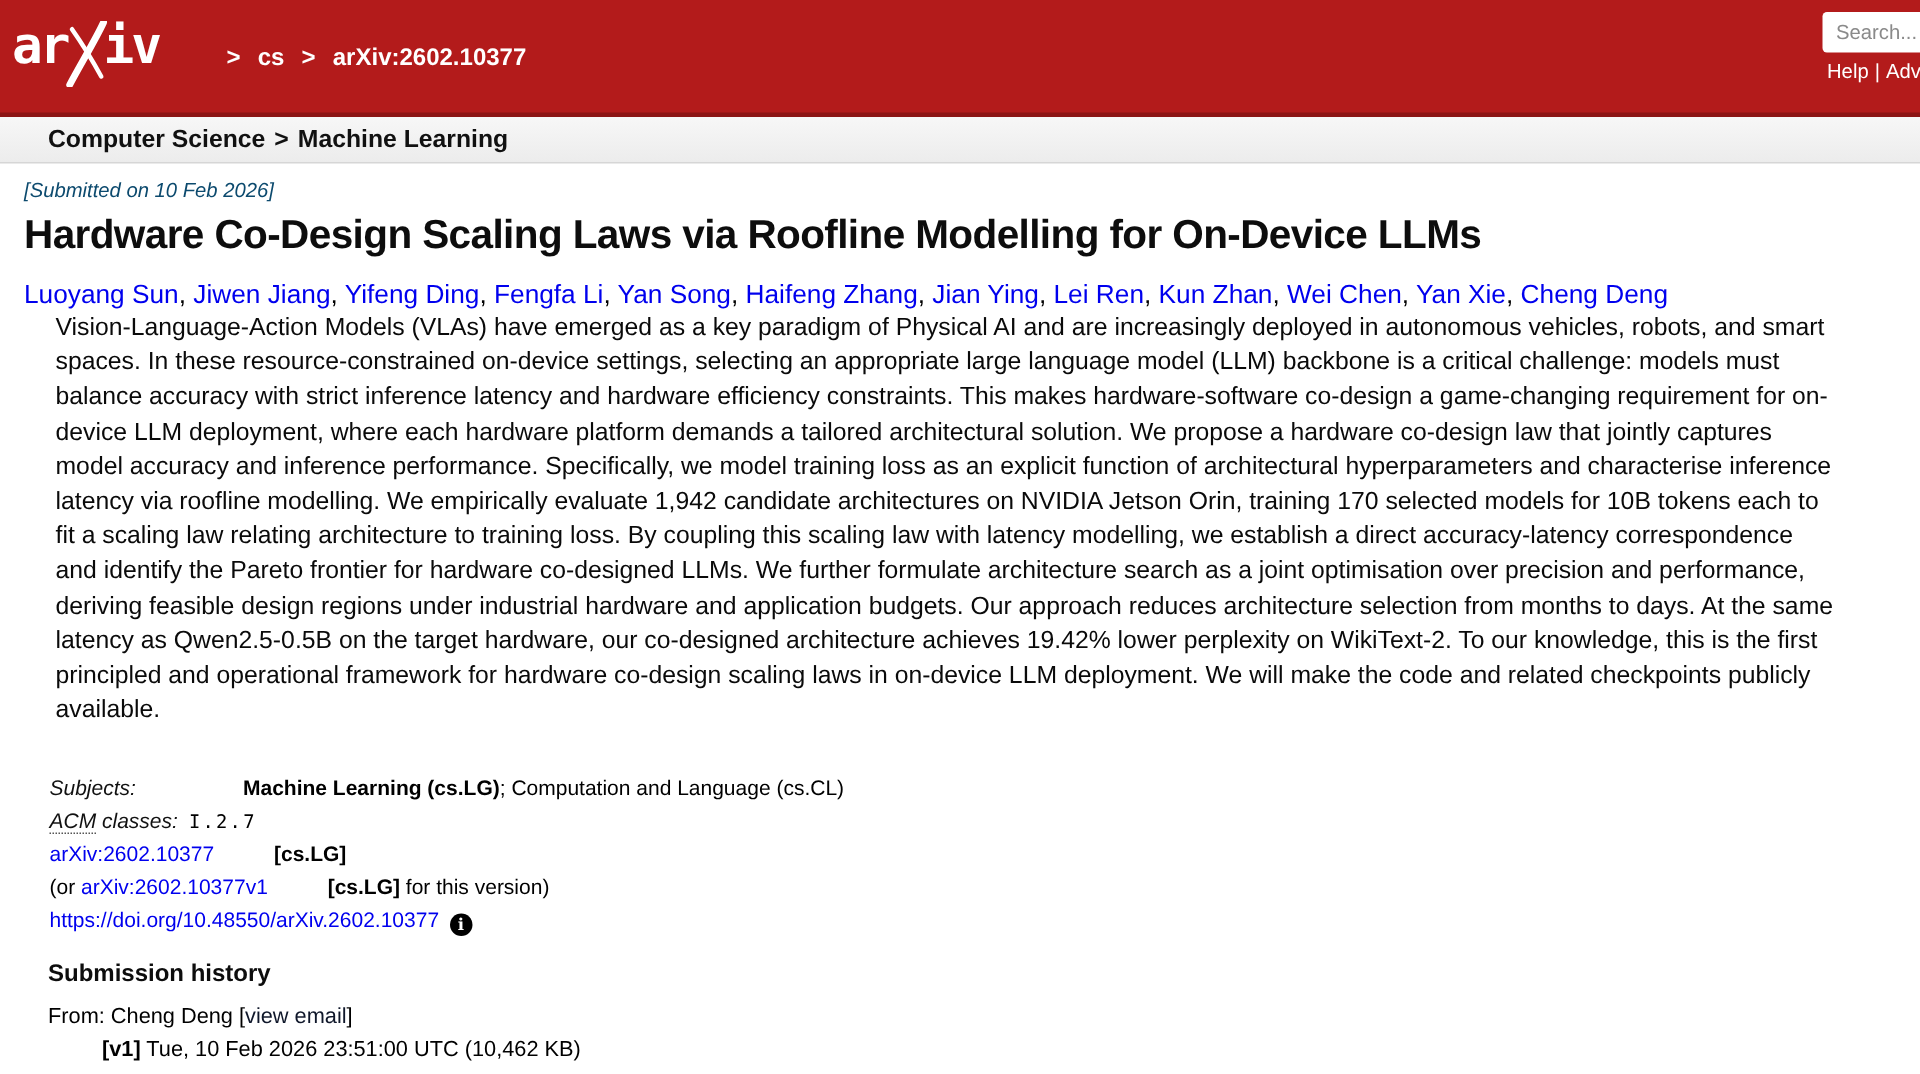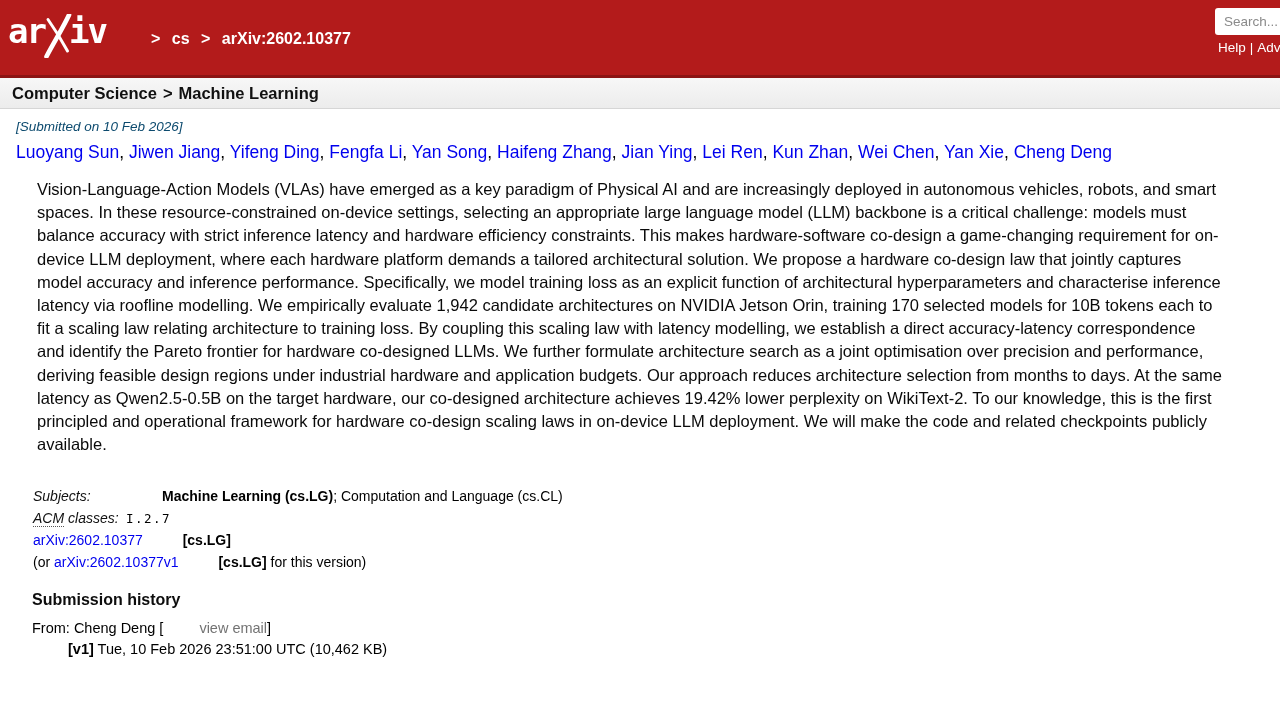--- a/index.html
+++ b/index.html
@@ -18,49 +18,49 @@
   .search-area { position:absolute; left:1215px; top:8px; width:140px; }
   .search-area input { width:120px; height:27px; border:0; border-radius:3px; padding:0 9px;
           font-size:13.5px; font-family:"Liberation Sans", sans-serif; color:#333; outline:none; }
   .search-area input::placeholder { color:#8a8a8a; }
   .help-links { margin-top:5px; font-size:13.5px; color:#fff; padding-left:3px; }
   .help-links a { color:#fff; text-decoration:none; cursor:pointer; }
   .help-links .divider { margin:0 4px; }
 
   
   .subheader { height:31px; background:linear-gradient(#f7f7f7,#ececec); border-bottom:1px solid #d6d6d6;
-          padding:6px 12px; font-size:16.5px; font-weight:bold; color:#111; }
+          padding:6px 32px; font-size:16.5px; font-weight:bold; color:#111; }
   .subheader a { color:#111; text-decoration:none; cursor:pointer; }
   .subheader .sep { margin:0 6px; }
 
   
   .content { padding:10px 16px 0 16px; }
   .dateline { font-size:13.5px; font-style:italic; color:#0c4a6e; margin-bottom:7px; }
   .title { font-size:27px; font-weight:bold; letter-spacing:-0.4px; line-height:30px; margin-bottom:14px; color:#0d0d0d; }
-  .authors { font-size:17.5px; line-height:22px; margin-bottom:15px; }
+  .authors { font-size:17.5px; line-height:22px; }
   .authors a { color:#0000ee; text-decoration:none; cursor:pointer; }
   .abstract { margin:0 40px 0 21px; font-size:16.5px; line-height:23.2px; color:#0a0a0a; }
 
   
   .meta { margin:30px 0 0 17px; font-size:14px; line-height:21.8px; }
   .meta-row { display:flex; }
   .meta-label { width:93px; flex:0 0 93px; color:#111;font-style:italic; }
   .meta-value a { color:#0000ee; text-decoration:none; cursor:pointer; }
   .abbr-dotted { border-bottom:1.5px dotted #555; }
   .mono { font-family:"DejaVu Sans Mono", monospace; font-size:12.5px; letter-spacing:1.5px; }
   .bold { font-weight:bold;padding-left:36px; }
   .info-icon { display:inline-flex; width:15px; height:15px; border-radius:50%; background:#000; color:#fff;
           font-family:"DejaVu Serif", serif; font-weight:bold; font-size:11px; line-height:15px;
           align-items:center; justify-content:center; margin-left:7px; vertical-align:-2px; cursor:pointer; }
 
   
   .subhist { margin:17px 0 0 16px; }
   .subhist h2 { font-size:16px; font-weight:bold; margin-bottom:9px; color:#0d0d0d; }
   .subhist .line { font-size:14.5px; line-height:21.5px; }
-  .subhist a { color:#737373; text-decoration:none; cursor:pointer;padding-left:36px; }
+  .subhist a { color:#0f172a; text-decoration:none; cursor:pointer; }
 </style>
 </head>
 <body>
 
 <header class="banner">
   <a class="logo">
     <span>ar</span>
     <svg class="chi" width="30" height="44" viewBox="0 0 30 44">
       <path d="M26 1 C21 12 10 30 3.5 42.5" stroke="#fff" stroke-width="4.6" stroke-linecap="round" fill="none"></path>
       <path d="M5 5.5 C11 14 19 27 24.5 37" stroke="#fff" stroke-width="3" stroke-linecap="round" fill="none"></path>
@@ -80,36 +80,38 @@
     </div>
   </div>
 </header>
 
 <div class="subheader">
   <a>Computer Science</a><span class="sep">&gt;</span><a>Machine Learning</a>
 </div>
 
 <main class="content">
   <div class="dateline">[Submitted on 10 Feb 2026]</div>
+  <h1 class="title">Hardware Co-Design Scaling Laws via Roofline Modelling for On-Device LLMs</h1>
   <div class="authors"><a>Luoyang Sun</a>, <a>Jiwen Jiang</a>, <a>Yifeng Ding</a>, <a>Fengfa Li</a>, <a>Yan Song</a>, <a>Haifeng Zhang</a>, <a>Jian Ying</a>, <a>Lei Ren</a>, <a>Kun Zhan</a>, <a>Wei Chen</a>, <a>Yan Xie</a>, <a>Cheng Deng</a></div>
   <blockquote class="abstract">Vision-Language-Action Models (VLAs) have emerged as a key paradigm of Physical AI and are increasingly deployed in autonomous vehicles, robots, and smart spaces. In these resource-constrained on-device settings, selecting an appropriate large language model (LLM) backbone is a critical challenge: models must balance accuracy with strict inference latency and hardware efficiency constraints. This makes hardware-software co-design a game-changing requirement for on-device LLM deployment, where each hardware platform demands a tailored architectural solution. We propose a hardware co-design law that jointly captures model accuracy and inference performance. Specifically, we model training loss as an explicit function of architectural hyperparameters and characterise inference latency via roofline modelling. We empirically evaluate 1,942 candidate architectures on NVIDIA Jetson Orin, training 170 selected models for 10B tokens each to fit a scaling law relating architecture to training loss. By coupling this scaling law with latency modelling, we establish a direct accuracy-latency correspondence and identify the Pareto frontier for hardware co-designed LLMs. We further formulate architecture search as a joint optimisation over precision and performance, deriving feasible design regions under industrial hardware and application budgets. Our approach reduces architecture selection from months to days. At the same latency as Qwen2.5-0.5B on the target hardware, our co-designed architecture achieves 19.42% lower perplexity on WikiText-2. To our knowledge, this is the first principled and operational framework for hardware co-design scaling laws in on-device LLM deployment. We will make the code and related checkpoints publicly available.</blockquote>
 
   <div class="meta">
     <div class="meta-row">
       <span class="meta-label">Subjects:</span>
       <span class="meta-value"><span class="bold">Machine Learning (cs.LG)</span><span>; Computation and Language (cs.CL)</span></span>
     </div>
     <div class="meta-row">
       <span class="meta-label"><span class="abbr-dotted">ACM</span><span> classes:</span></span>
       <span class="meta-value mono">I.2.7</span>
     </div>
     <div class="meta-row">
       <span class="meta-value">
         <span><a>arXiv:2602.10377</a>&nbsp;<span class="bold">[cs.LG]</span></span><br>
         <span><span>(or </span><a>arXiv:2602.10377v1</a>&nbsp;<span class="bold">[cs.LG]</span><span> for this version)</span></span><br>
+        <span><a>https://doi.org/10.48550/arXiv.2602.10377</a><span class="info-icon">i</span></span>
       </span>
     </div>
   </div>
 
   <section class="subhist">
     <h2>Submission history</h2>
     <div class="line"><span>From: Cheng Deng [</span><a>view email</a><span>]</span></div>
     <div class="line"><span class="bold">[v1]</span><span> Tue, 10 Feb 2026 23:51:00 UTC (10,462 KB)</span></div>
   </section>
 </main>

